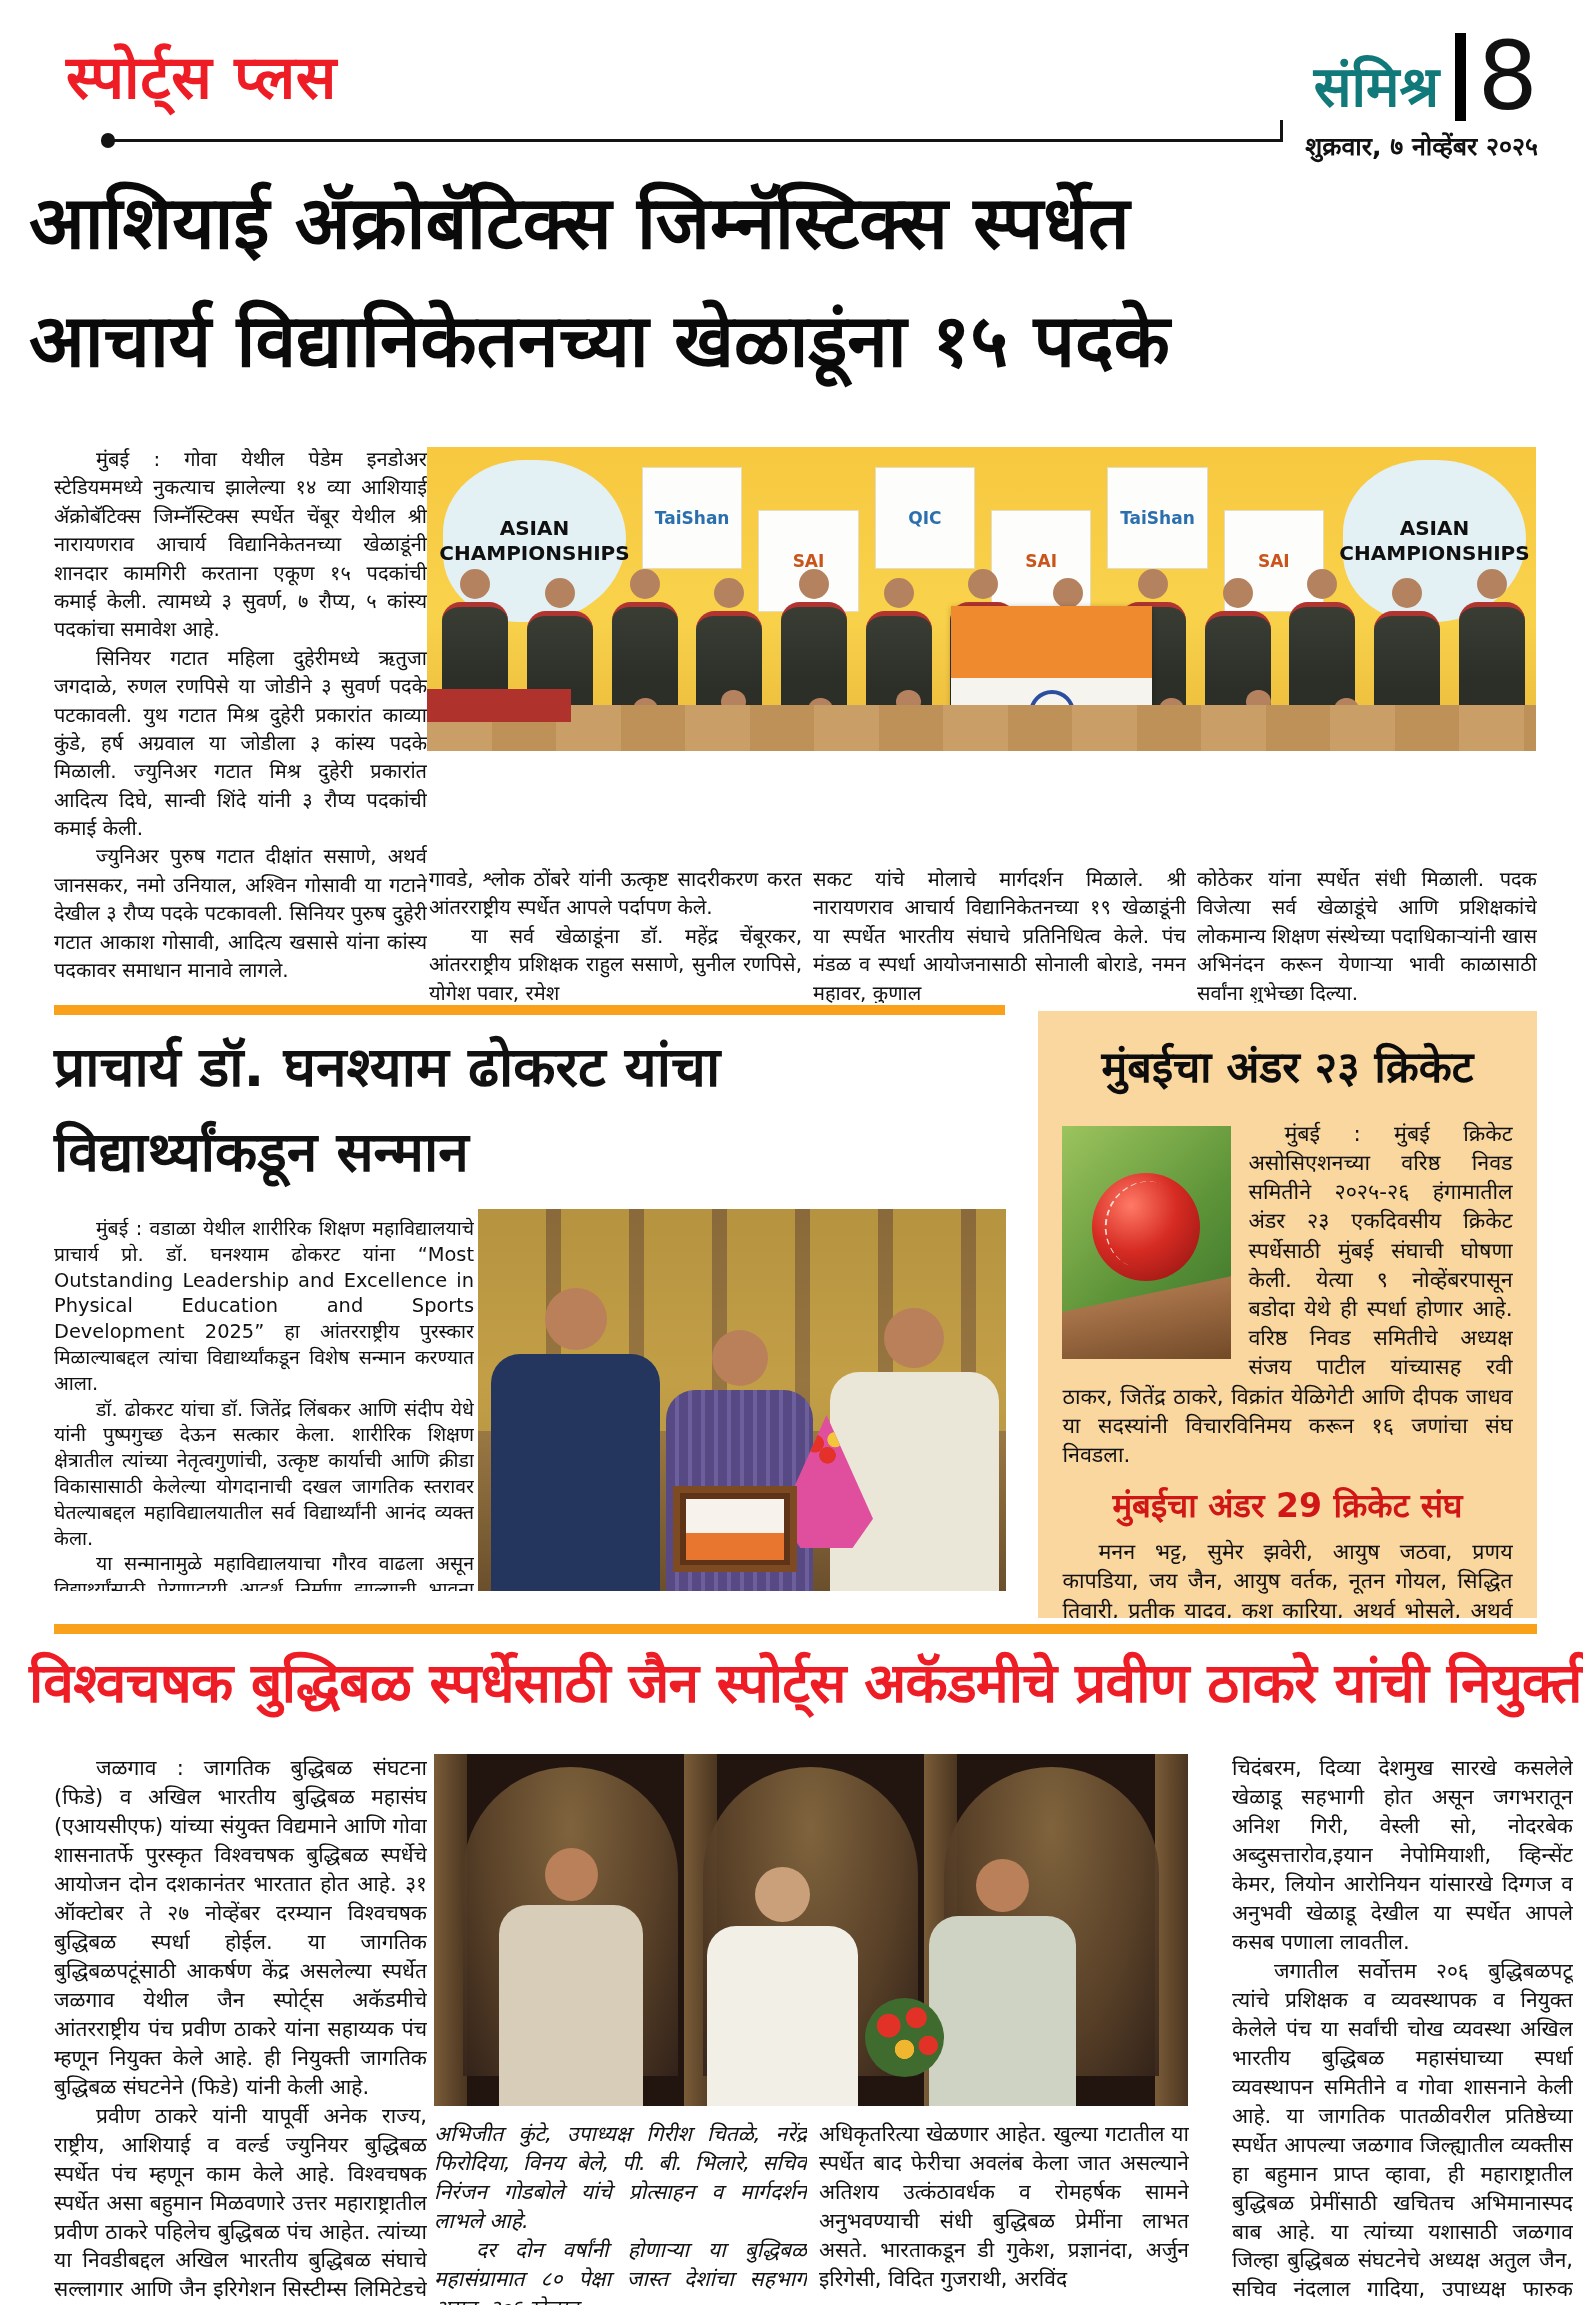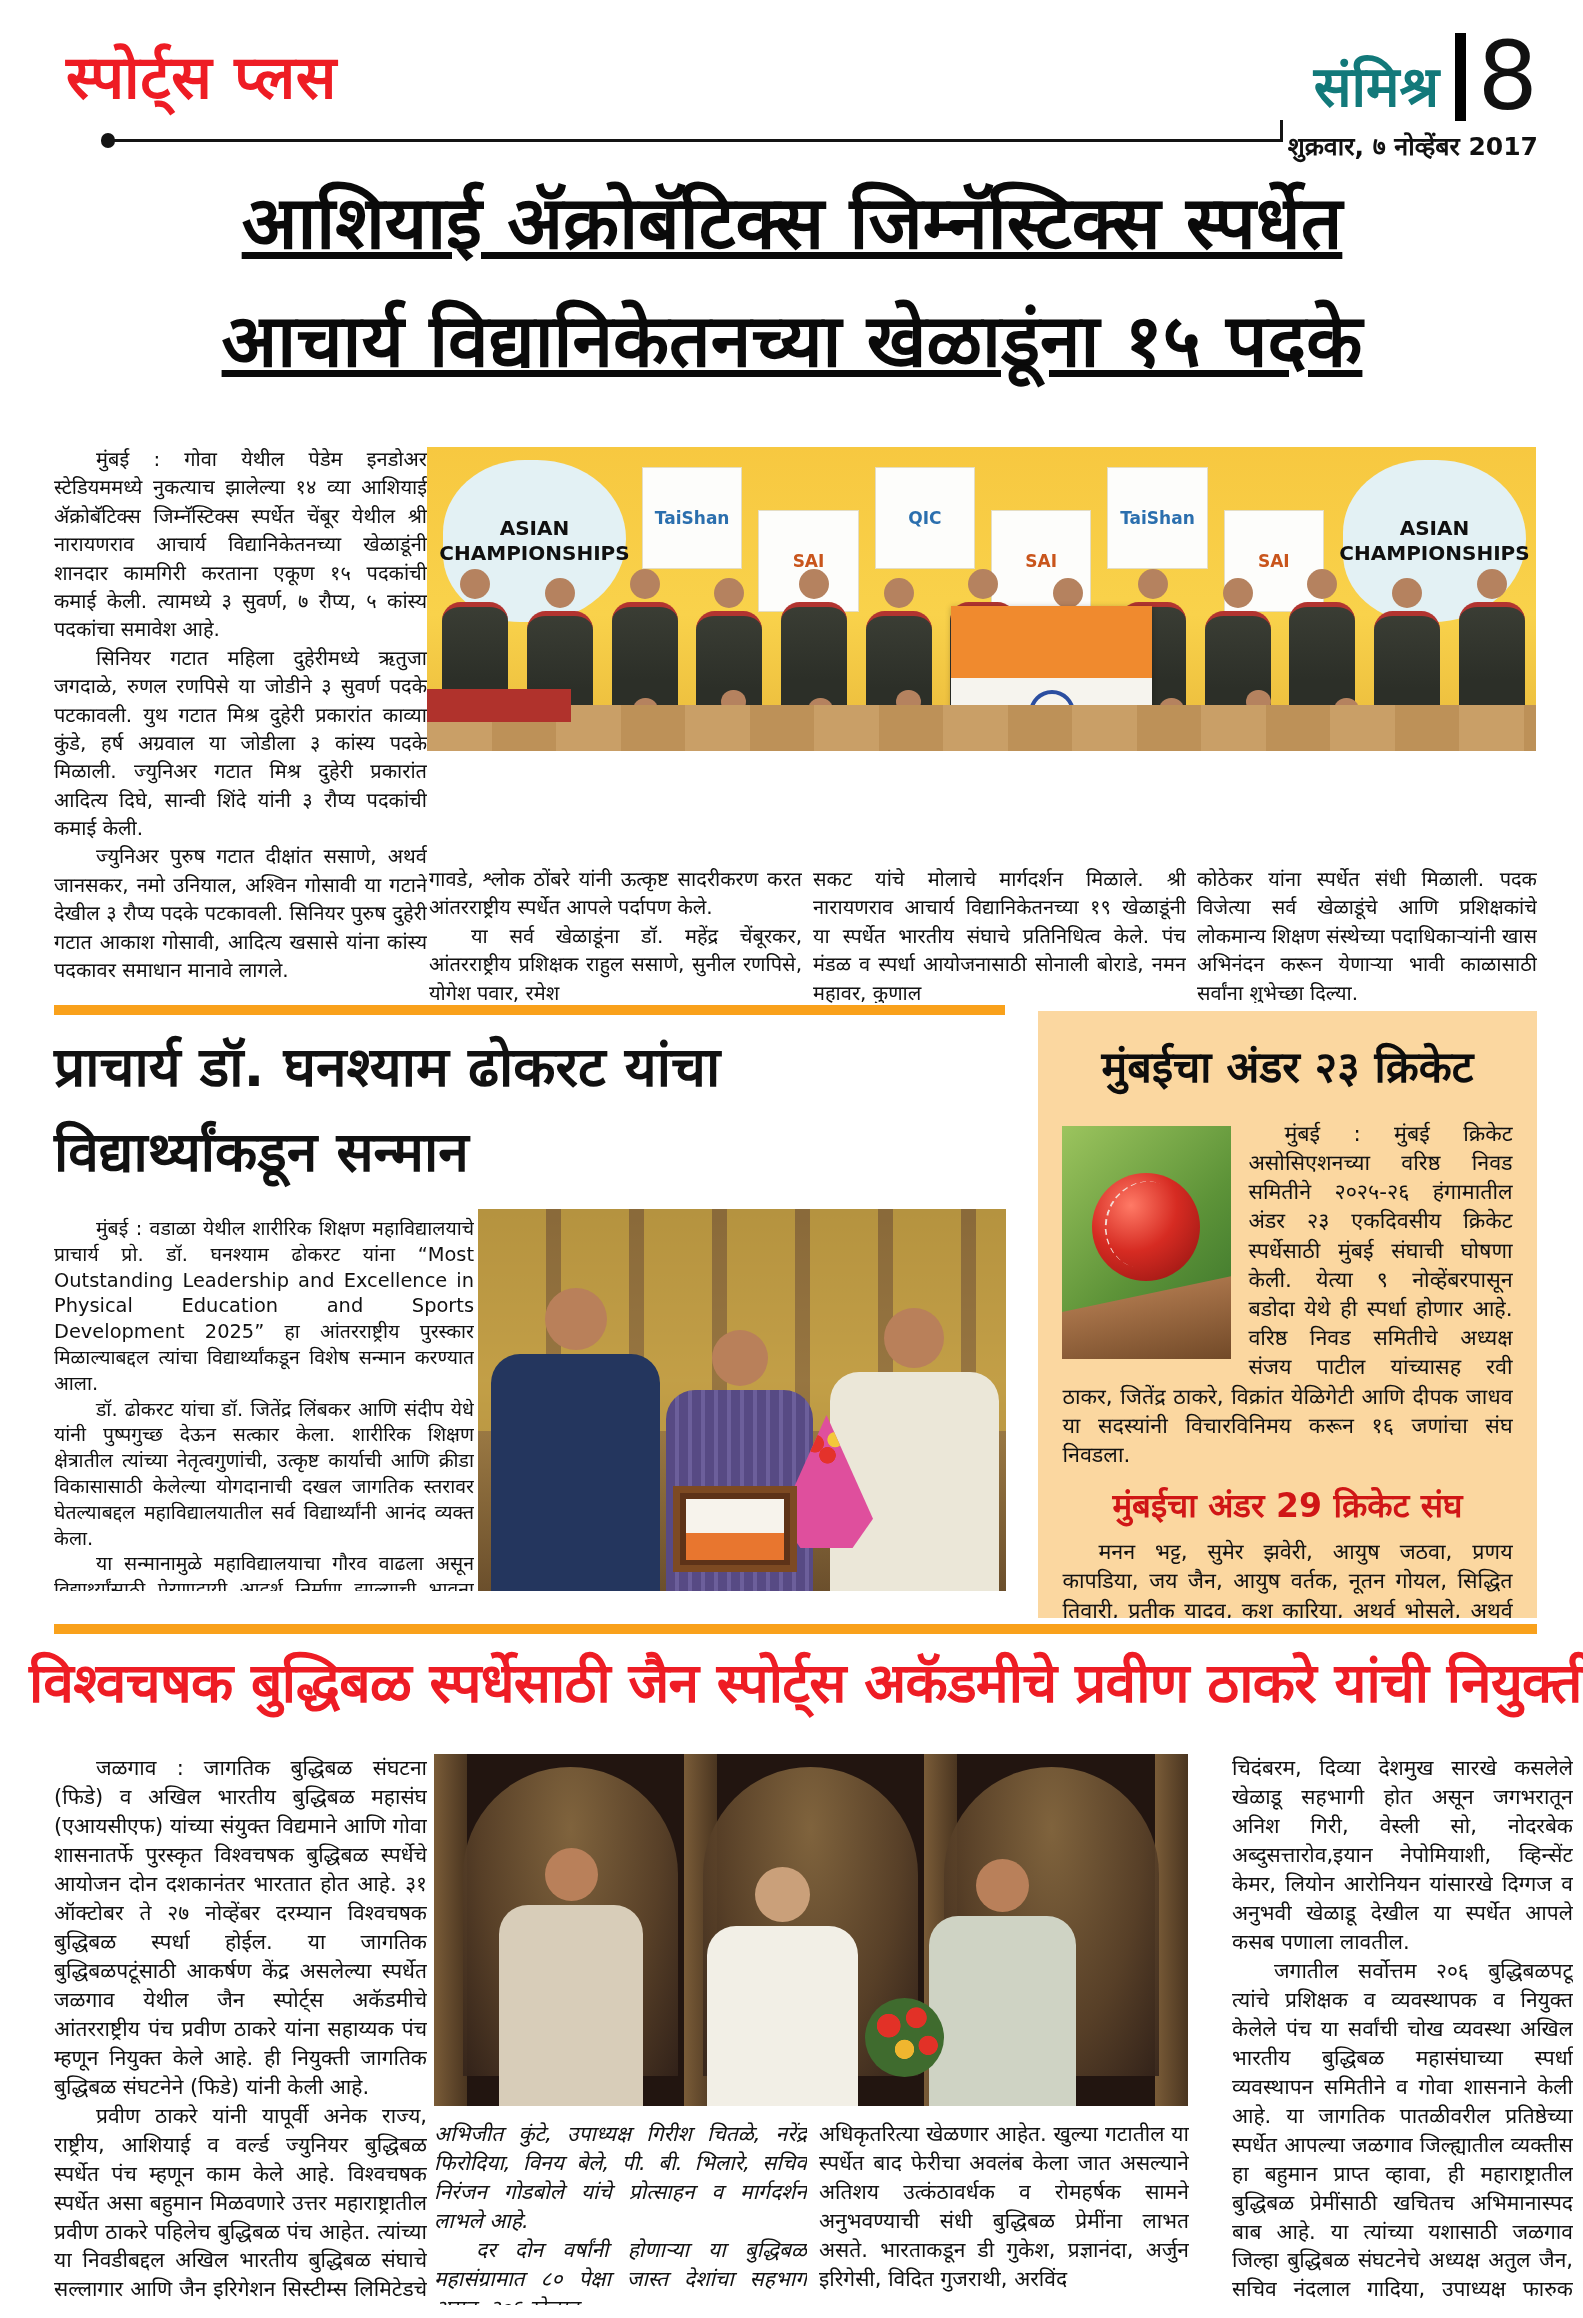--- a/index.html
+++ b/index.html
@@ -12,21 +12,21 @@
   .header-rule { left:105px; top:139px; width:1178px; height:2.9px; background:#141414; }
   .header-rule::before { content:""; position:absolute; left:-4.3px; top:-5.7px; width:14.4px; height:14.4px; border-radius:50%; background:#141414; }
   .header-rule::after { content:""; position:absolute; right:0; top:-18.7px; width:2.9px; height:20px; background:#141414; }
   .header-right { right:45px; top:29px; display:flex; align-items:flex-start; }
   .section-name { color:#12797a; font-size:56px; font-weight:800; margin-top:17px; }
   .page-bar { width:10.8px; height:88px; background:#000; margin:4.3px 11.5px 0 16px; }
   .page-number { font-size:95px; line-height:1.0; font-weight:500; }
   .issue-date { right:45px; top:128px; font-size:25px; font-weight:700; }
 
   
-  .a1-headline { left:29px; top:164px; width:1526px; text-align:center; font-size:73px; font-weight:800; line-height:1.62; color:#0a0a0a;text-decoration:underline; }
+  .a1-headline { left:29px; top:164px; width:1526px; text-align:left; font-size:73px; font-weight:800; line-height:1.62; color:#0a0a0a; }
   .body-text { font-size:20px; line-height:1.42; text-align:justify; overflow:hidden; }
   .body-text p.indent { text-indent:42px; }
   .a1-col1 { left:54px; top:445px; width:373px; height:559px; }
   .a1-col2 { left:429px; top:865px; width:373px; height:138px; }
   .a1-col3 { left:813px; top:865px; width:373px; height:138px; }
   .a1-col4 { left:1197px; top:865px; width:340px; height:138px; }
 
   
   .photo1 { left:427px; top:447px; width:1109px; height:304px; overflow:hidden;
             background:linear-gradient(180deg,#f7c840 0%,#f9d24b 55%,#e9b93a 100%); }
@@ -127,21 +127,21 @@
 </head>
 <body>
 
 <div class="abs masthead">स्पोर्ट्स प्लस</div>
 <div class="abs header-rule"></div>
 <div class="abs header-right">
   <span class="section-name">संमिश्र</span>
   <span class="page-bar"></span>
   <span class="page-number">8</span>
 </div>
-<div class="abs issue-date">शुक्रवार, ७ नोव्हेंबर 2017</div>
+<div class="abs issue-date">शुक्रवार, ७ नोव्हेंबर २०२५</div>
 
 <div class="abs a1-headline">
   <div>आशियाई ॲक्रोबॅटिक्स जिम्नॅस्टिक्स स्पर्धेत</div>
   <div>आचार्य विद्यानिकेतनच्या खेळाडूंना १५ पदके</div>
 </div>
 
 <div class="abs photo1">
   <div class="blob left">ASIAN CHAMPIONSHIPS</div>
   <div class="blob right">ASIAN CHAMPIONSHIPS</div>
   <div class="tiles">

